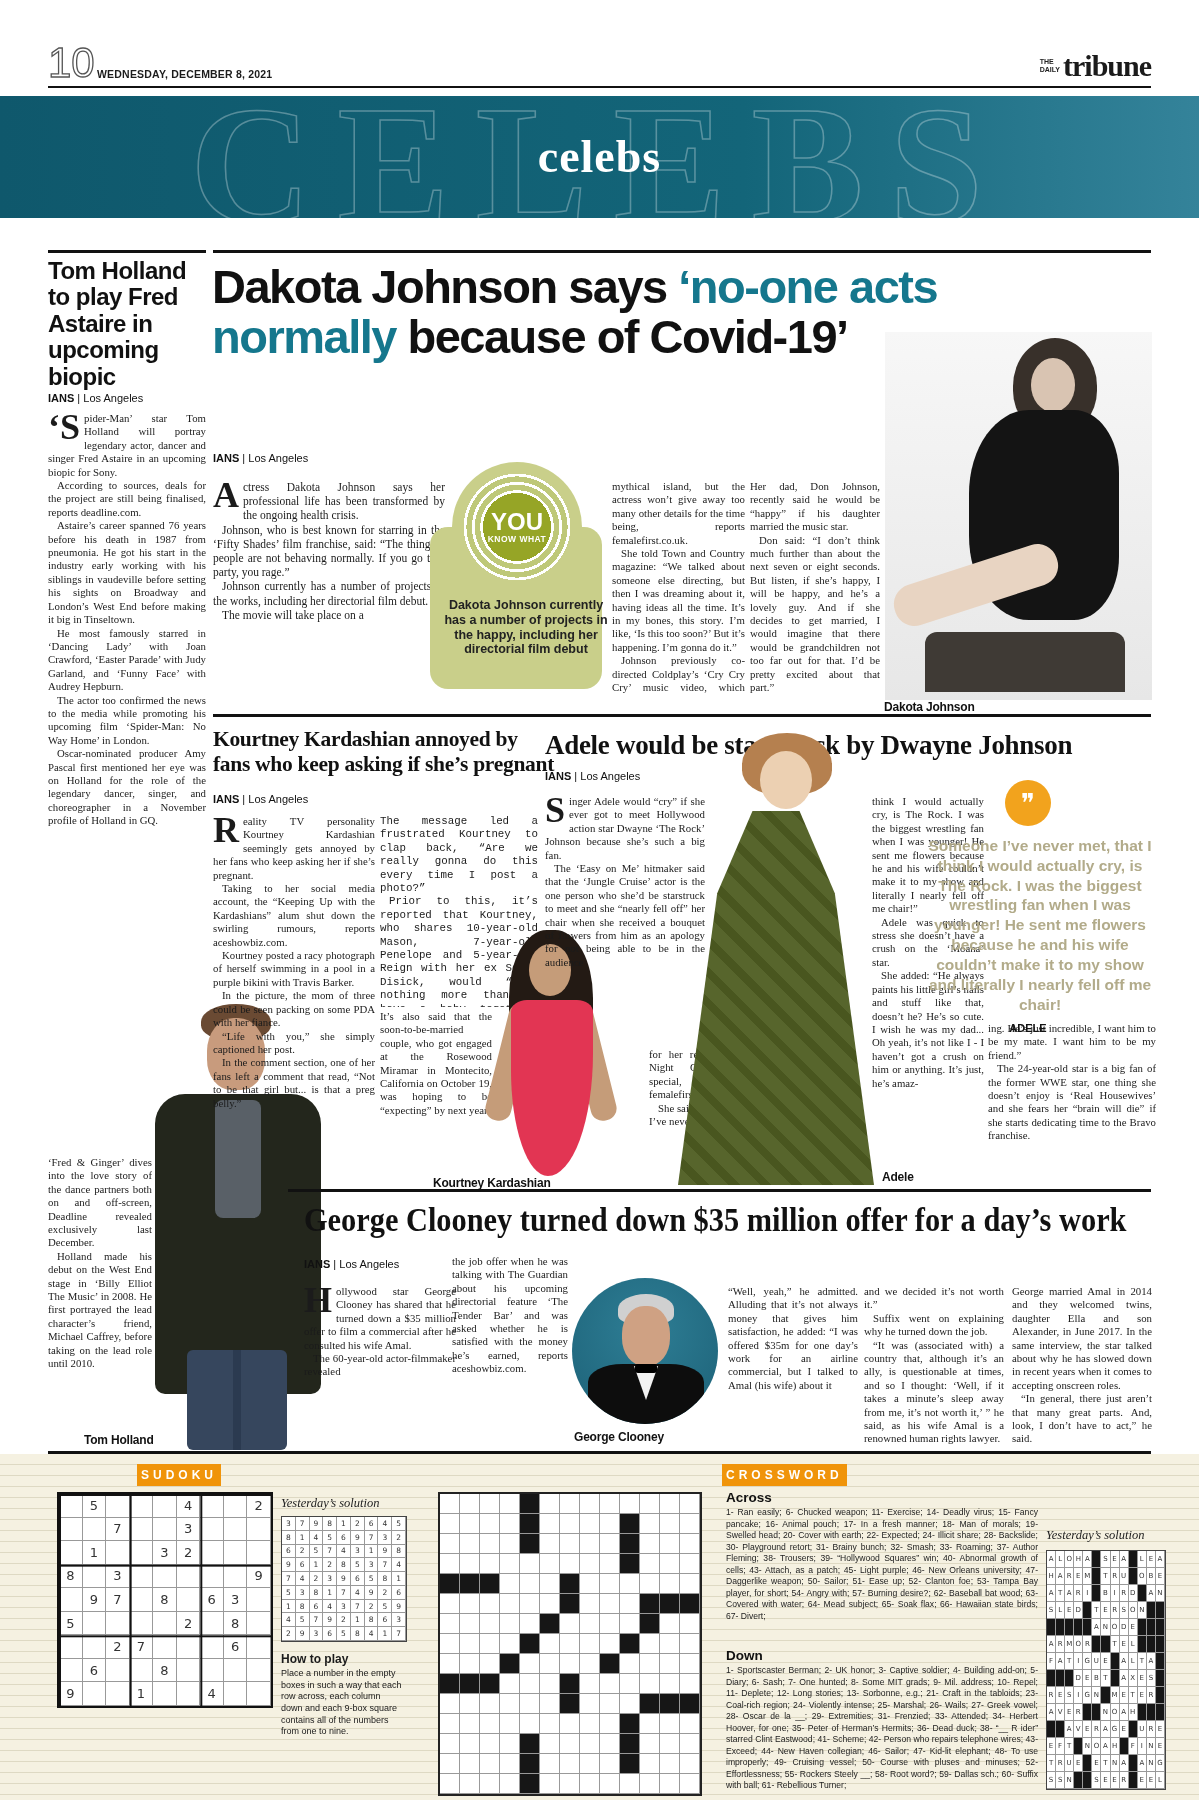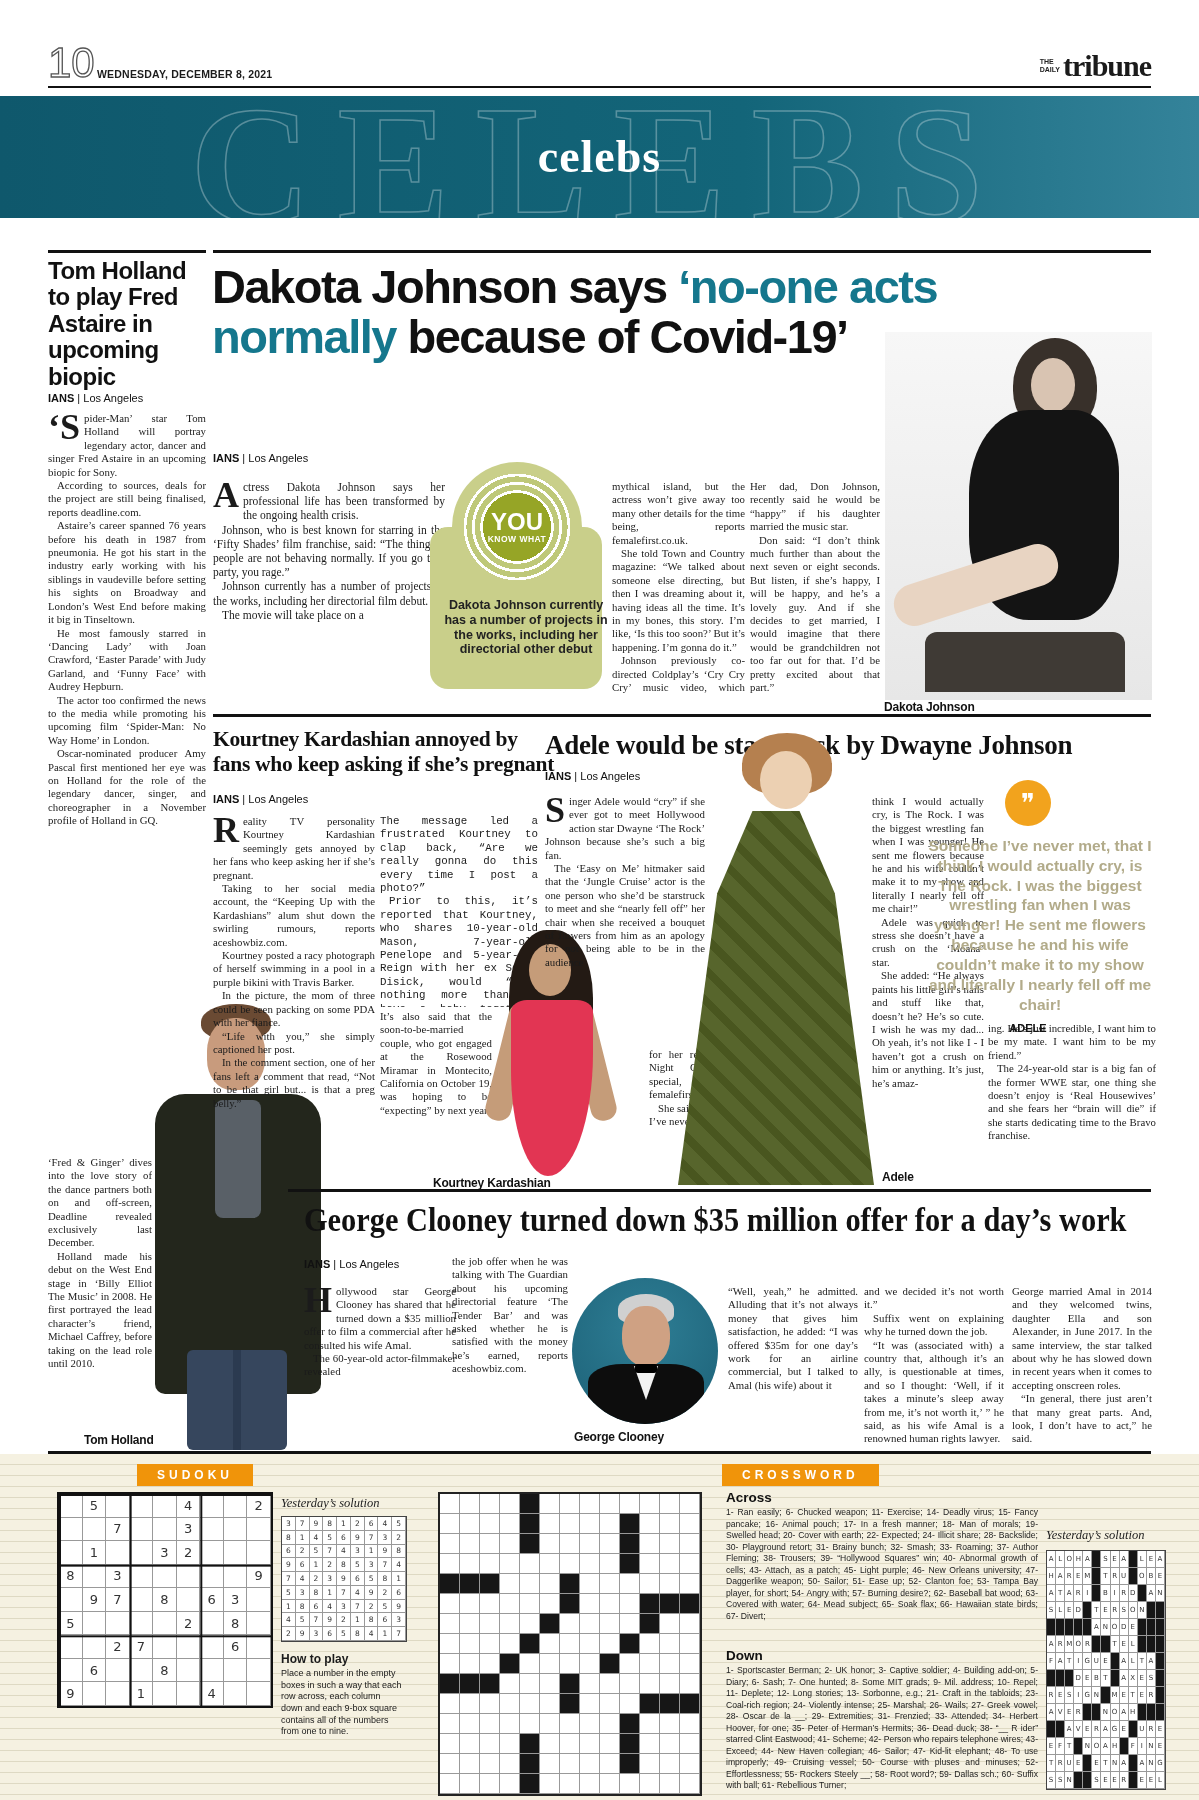--- a/index.html
+++ b/index.html
@@ -53,21 +53,21 @@
       align-items:center;justify-content:center;font-size:26px;font-family:"DejaVu Sans",sans-serif;}
   .pq-attr{font-family:"Liberation Sans",sans-serif;font-weight:bold;font-size:11px;color:#111;text-align:center;}
   
   .photo{overflow:hidden;}
   .ph-dakota{background:linear-gradient(#f7f7f7,#e7e7e7);}
   .sil{position:absolute;}
   
   .puzzles{left:0;top:1454px;width:1199px;height:346px;
       background:repeating-linear-gradient(#f5f1e1 0 10px,#ded9c3 10px 11px);}
   .plabel{font-family:"Liberation Sans",sans-serif;font-weight:bold;font-size:12px;letter-spacing:4px;
-      color:#fff;background:#f0940a;padding:4px 20px;}
+      color:#fff;background:#f0940a;padding:4px 4px;}
   .grid{display:grid;background:#fff;}
   .grid .gc{border-right:1px solid #999;border-bottom:1px solid #999;display:flex;
       align-items:center;justify-content:center;font-family:"DejaVu Sans",sans-serif;color:#333;}
   .grid .gc.blk{background:#161616;}
   .sudoku{grid-template-columns:repeat(9,1fr);width:212px;height:212px;border:2px solid #111;}
   .sudoku .gc{font-size:13px;}
   .boxlines{pointer-events:none;border-right:0;
      background:linear-gradient(to right,#111 2px,transparent 2px) 0 0/calc(100%/3) 100% repeat-x,
                 linear-gradient(to bottom,#111 2px,transparent 2px) 0 0/100% calc(100%/3) repeat-y;}
   .mini{grid-template-columns:repeat(9,1fr);width:124px;height:124px;border:1.5px solid #444;}
@@ -146,21 +146,21 @@
       <p>Johnson, who is best known for starring in the ‘Fifty Shades’ film franchise, said: “The thing is, people are not behaving normally. If you go to a party, you rage.”</p>
       <p>Johnson currently has a number of projects in the works, including her directorial film debut.</p>
       <p>The movie will take place on a</p>
     </div>
 
   <div class="abs g-box" style="left:430px;top:527px;width:172px;height:162px;"></div>
   <div class="abs g-circle" style="left:452px;top:462px;width:130px;height:130px;">
     <span class="g-you">YOU</span>
     <span class="g-know">KNOW WHAT</span>
   </div>
-  <div class="abs g-cap" style="left:430px;top:598px;width:172px;">Dakota Johnson currently has a number of projects in the works, including her directorial other debut</div>
+  <div class="abs g-cap" style="left:430px;top:598px;width:172px;">Dakota Johnson currently has a number of projects in the happy, including her directorial film debut</div>
 
   <div class="abs body" style="left:612px;top:480px;width:133px;max-height:216px;">
       <p>mythical island, but the actress won’t give away too many other details for the time being, reports femalefirst.co.uk.</p>
       <p>She told Town and Country magazine: “We talked about someone else directing, but then I was dreaming about it, having ideas all the time. It’s in my bones, this story. I’m like, ‘Is this too soon?’ But it’s happening. I’m gonna do it.”</p>
       <p>Johnson previously co-directed Coldplay’s ‘Cry Cry Cry’ music video, which featured her boyfriend Chris Martin.</p>
     </div>
   <div class="abs body" style="left:750px;top:480px;width:130px;max-height:216px;">
       <p>Her dad, Don Johnson, recently said he would be “happy” if his daughter married the music star.</p>
       <p>Don said: “I don’t think much further than about the next seven or eight seconds. But listen, if she’s happy, I will be happy, and he’s a lovely guy. And if she decides to get married, I would imagine that there would be grandchildren not too far out for that. I’d be pretty excited about that part.”</p>
     </div>

